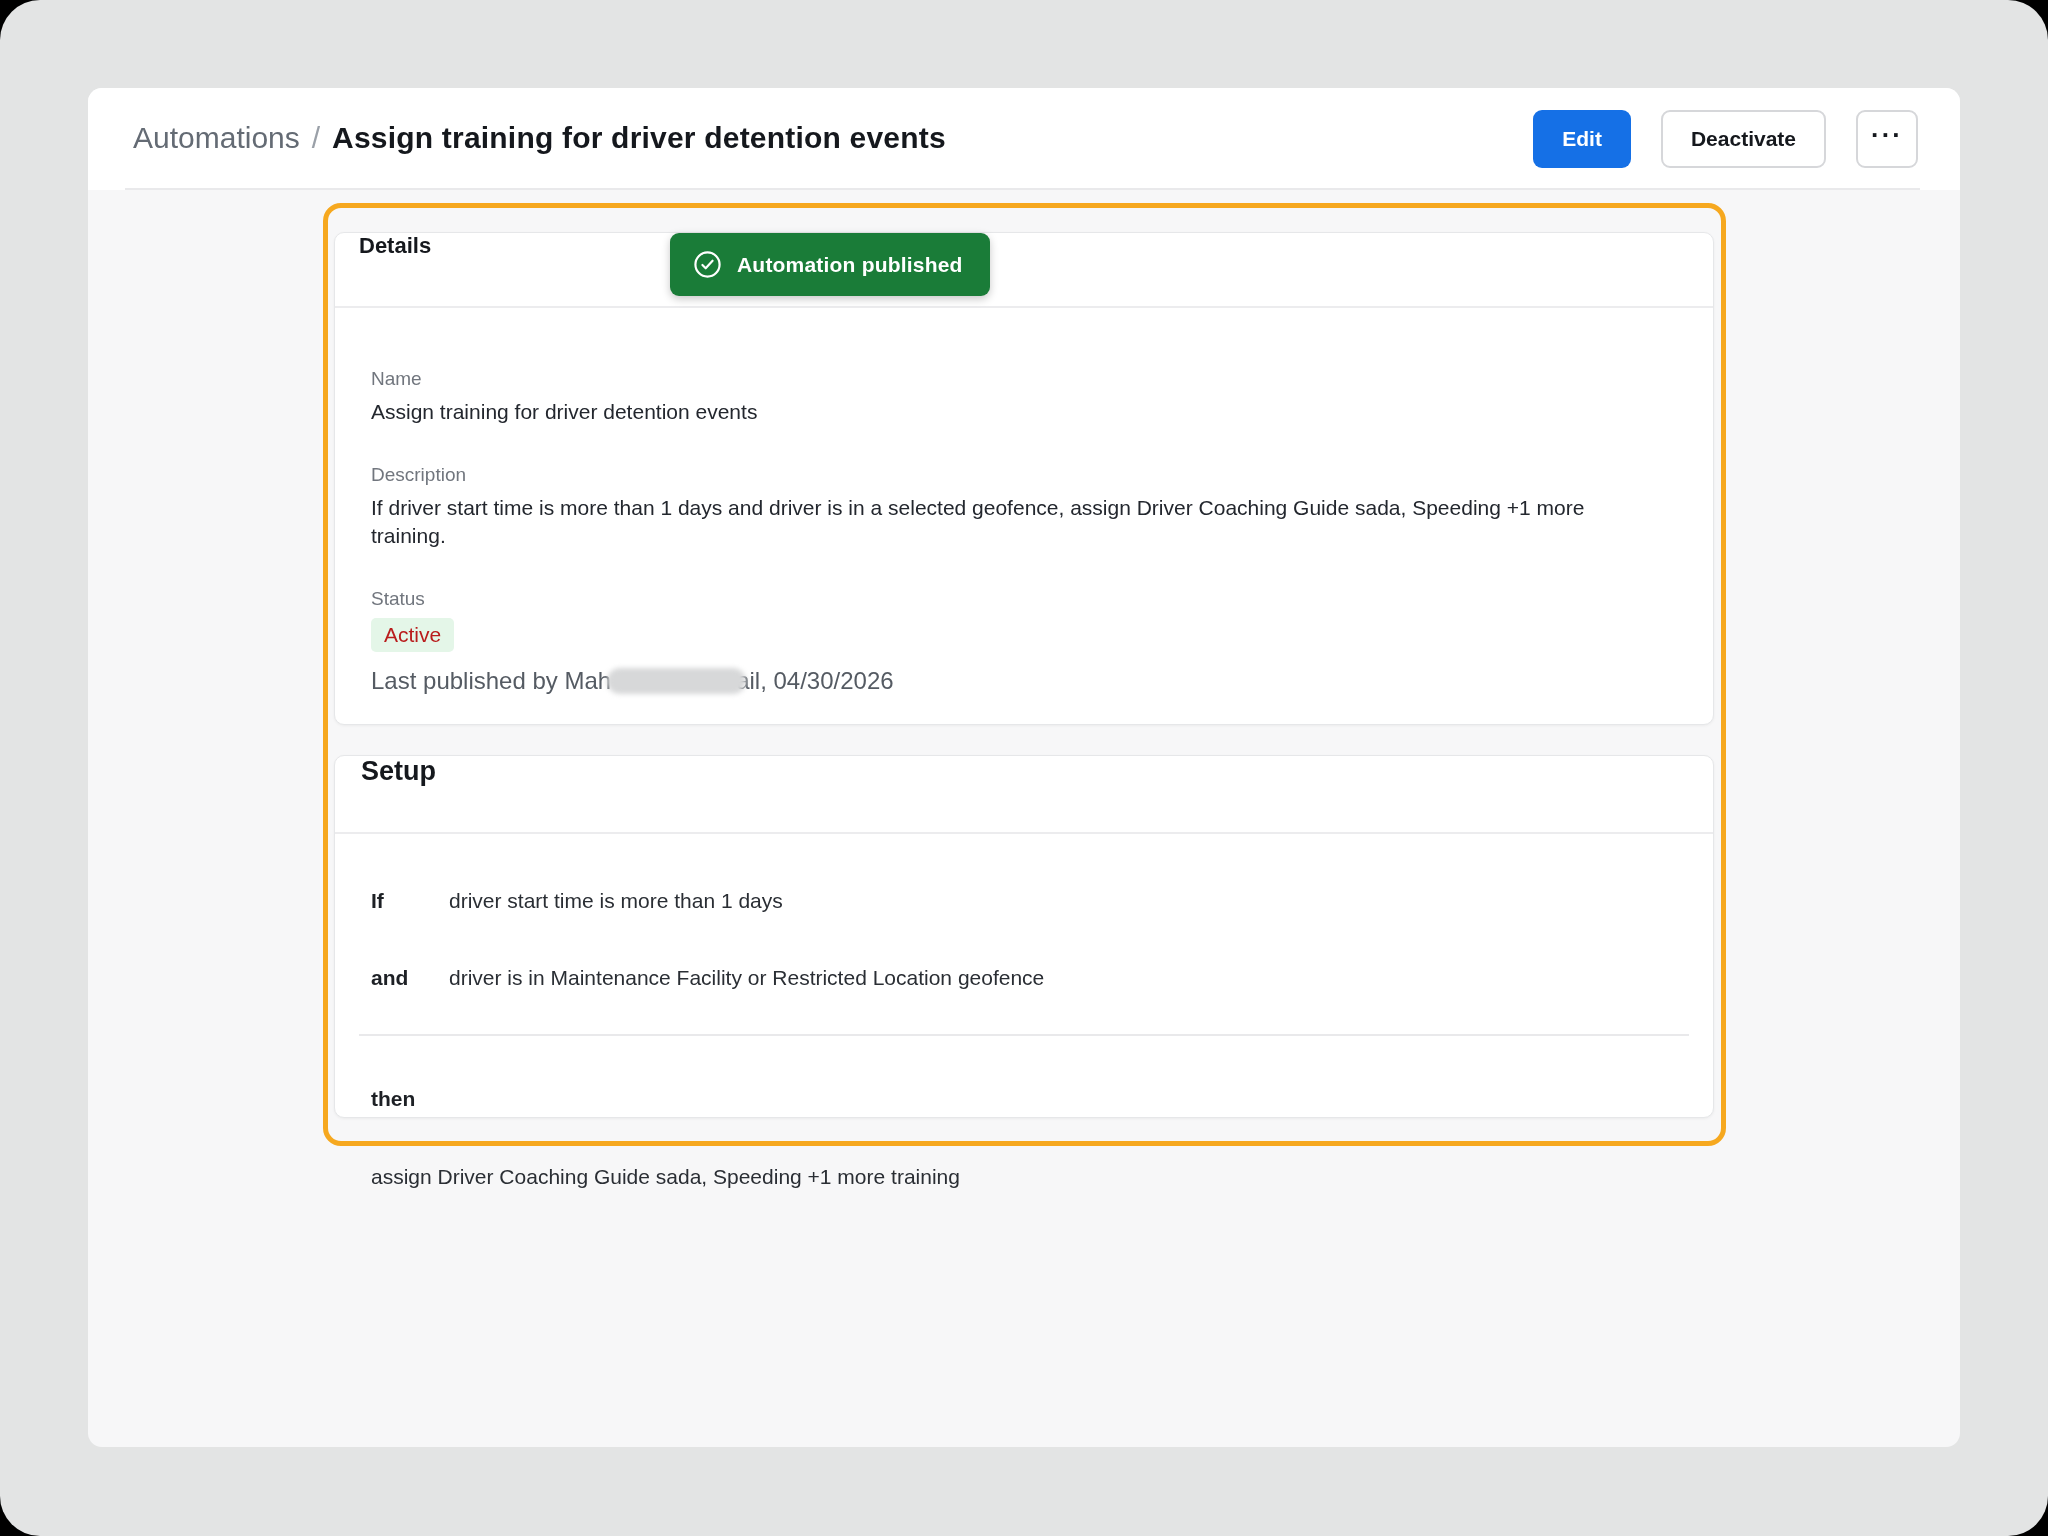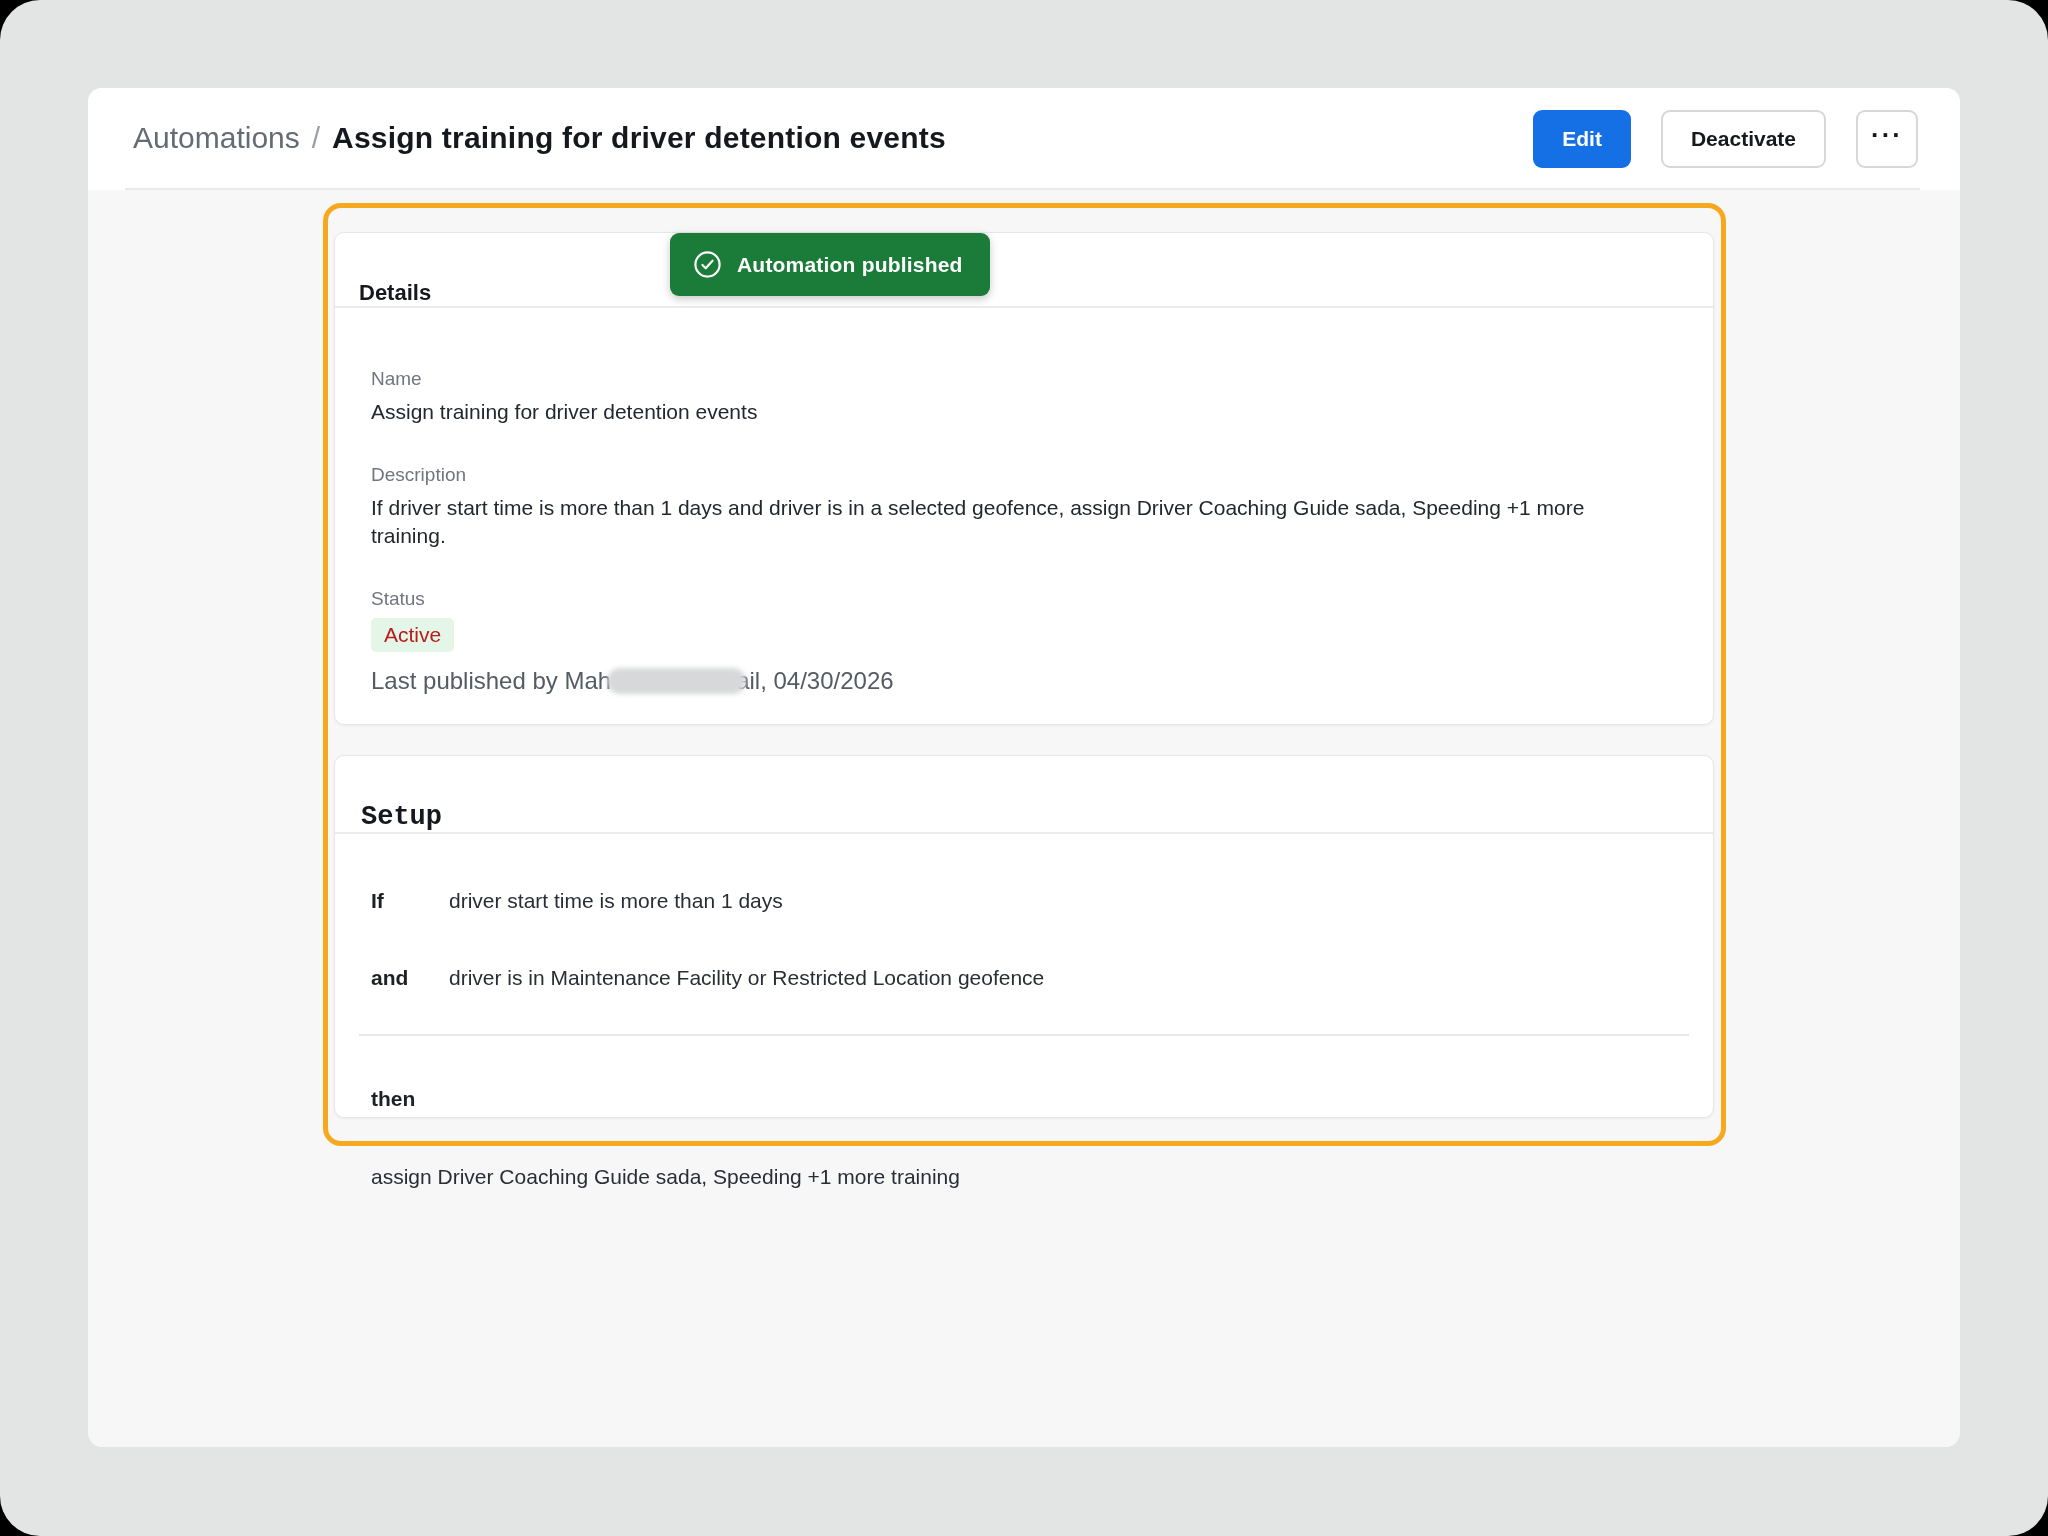--- a/index.html
+++ b/index.html
@@ -26,24 +26,24 @@
 
   
   .highlight-box { position:absolute; left:235px; top:115px; width:1403px; height:943px;
                    border:5px solid #f6a81f; border-radius:18px; }
 
   
   .card { position:absolute; left:246px; width:1380px; background:#ffffff;
           border:1px solid #e6e7e9; border-radius:10px; box-shadow:0 1px 3px rgba(0,0,0,.05); }
   .details-card { top:144px; height:493px; }
   .setup-card   { top:667px; height:363px; }
-  .card-header { display:flex; align-items:flex-end; border-bottom:2px solid #ececee; }
+  .card-header { display:flex; align-items:flex-start; border-bottom:2px solid #ececee; }
   .details-card .card-header { height:75px; padding-left:24px; }
   .details-title { font-size:22px; font-weight:700; color:#15181d; }
-  .setup-card .card-header { height:78px; padding-left:26px;font-family:Liberation Mono, monospace; }
+  .setup-card .card-header { height:78px; padding-left:26px; }
   .setup-title { font-size:27px; font-weight:700; color:#15181d; }
 
   
   .details-body { padding:60px 36px 0 36px; }
   .field-group { margin-bottom:38px; }
   .field-label { font-size:19px; color:#71767e; margin-bottom:8px; }
   .field-value { font-size:21px; color:#23272e; line-height:1.33; max-width:1290px; }
   .status-badge { display:inline-block; background:#e4f6e8; color:#b91c1c; font-size:21px;
                   padding:5px 13px; border-radius:5px; }
   .published-line { margin-top:15px; font-size:24px; color:#555b63; display:flex; align-items:center; }

